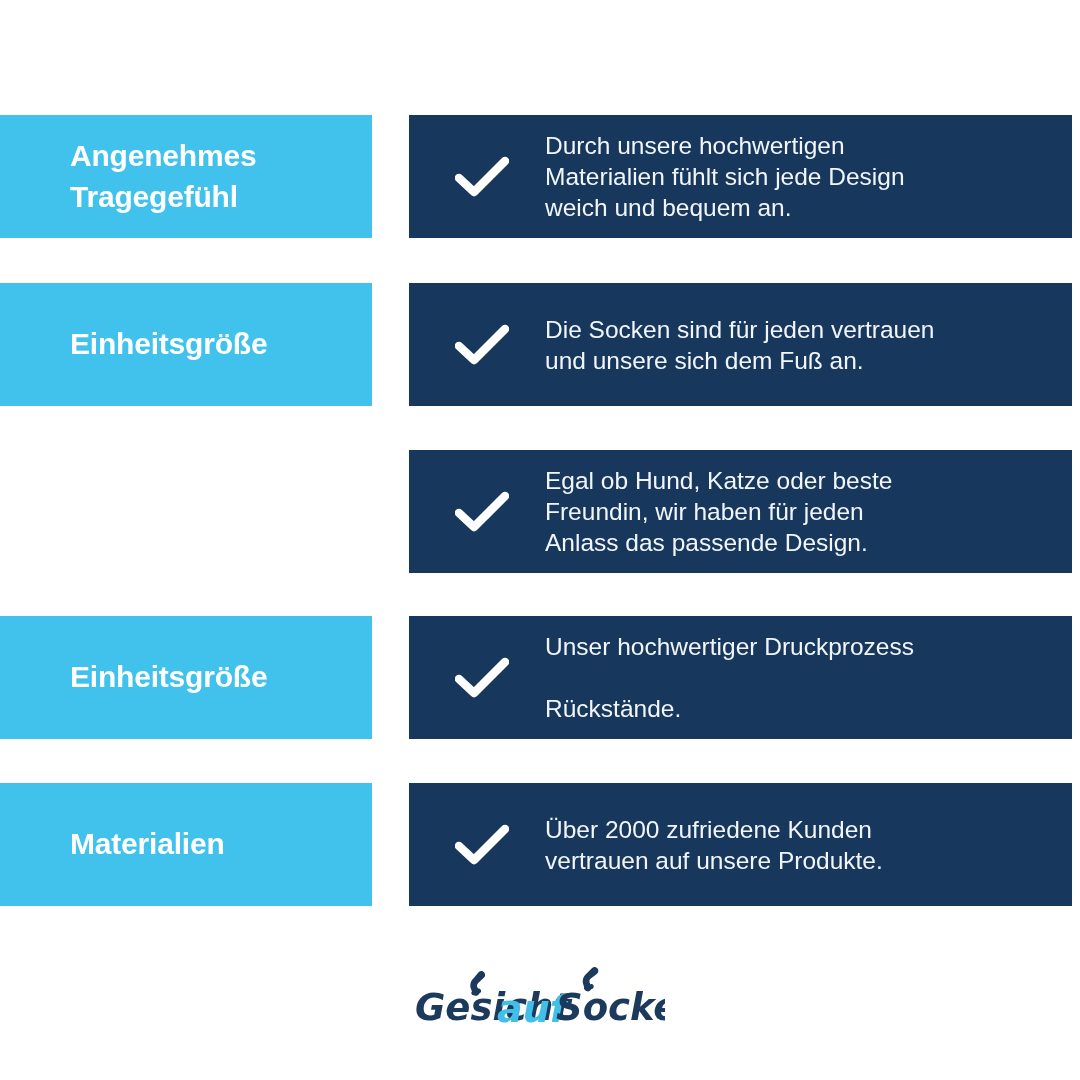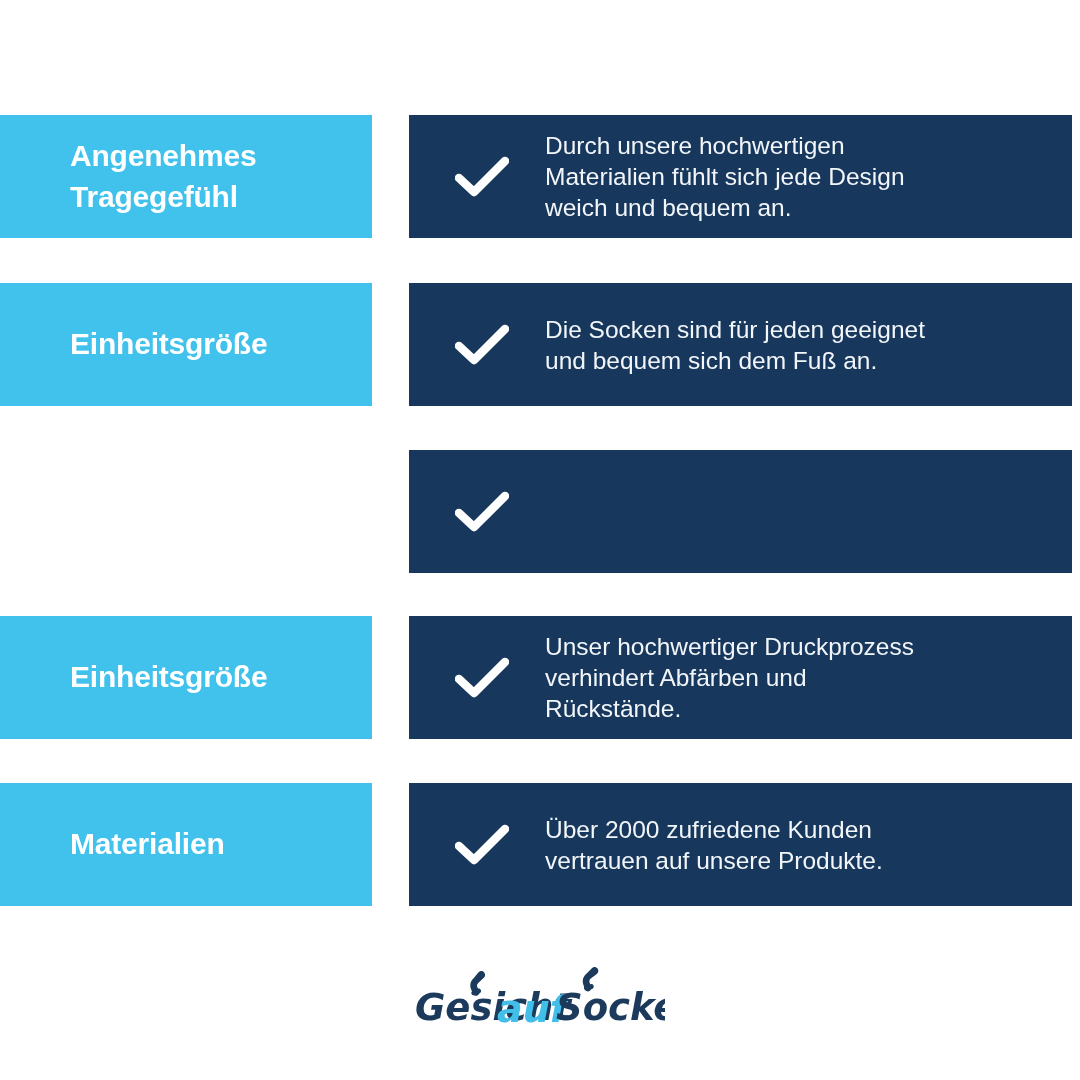--- a/index.html
+++ b/index.html
@@ -142,51 +142,56 @@
         <span>Einheitsgröße</span>
       </div>
     </div>
     <div class="desc-panel">
       <span class="check-wrap">
         <svg width="54" height="42" viewBox="0 0 54 42" aria-hidden="true">
           <path d="M4 22 L19 36 L50 5" fill="none" stroke="#ffffff" stroke-width="8.5" stroke-linecap="round" stroke-linejoin="round"></path>
         </svg>
       </span>
       <div class="desc-text">
-        <span>Die Socken sind für jeden geeignet</span><br>
-        <span>und bequem sich dem Fuß an.</span>
+        <span>Die Socken sind für jeden vertrauen</span><br>
+        <span>und unsere sich dem Fuß an.</span>
       </div>
     </div>
   </div>
 
   <div class="feature-row" style="top:450px">
     <div class="desc-panel">
       <span class="check-wrap">
         <svg width="54" height="42" viewBox="0 0 54 42" aria-hidden="true">
           <path d="M4 22 L19 36 L50 5" fill="none" stroke="#ffffff" stroke-width="8.5" stroke-linecap="round" stroke-linejoin="round"></path>
         </svg>
       </span>
+      <div class="desc-text">
+        <span>Egal ob Hund, Katze oder beste</span><br>
+        <span>Freundin, wir haben für jeden</span><br>
+        <span>Anlass das passende Design.</span>
+      </div>
     </div>
   </div>
 
   <div class="feature-row" style="top:616px">
     <div class="label-panel">
       <div class="label-text">
         <span>Einheitsgröße</span>
       </div>
     </div>
     <div class="desc-panel">
       <span class="check-wrap">
         <svg width="54" height="42" viewBox="0 0 54 42" aria-hidden="true">
           <path d="M4 22 L19 36 L50 5" fill="none" stroke="#ffffff" stroke-width="8.5" stroke-linecap="round" stroke-linejoin="round"></path>
         </svg>
       </span>
       <div class="desc-text">
         <span>Unser hochwertiger Druckprozess</span><br>
-        <span>verhindert Abfärben und</span><br>
+        <br>
         <span>Rückstände.</span>
       </div>
     </div>
   </div>
 
   <div class="feature-row" style="top:783px">
     <div class="label-panel">
       <div class="label-text">
         <span>Materialien</span>
       </div>

